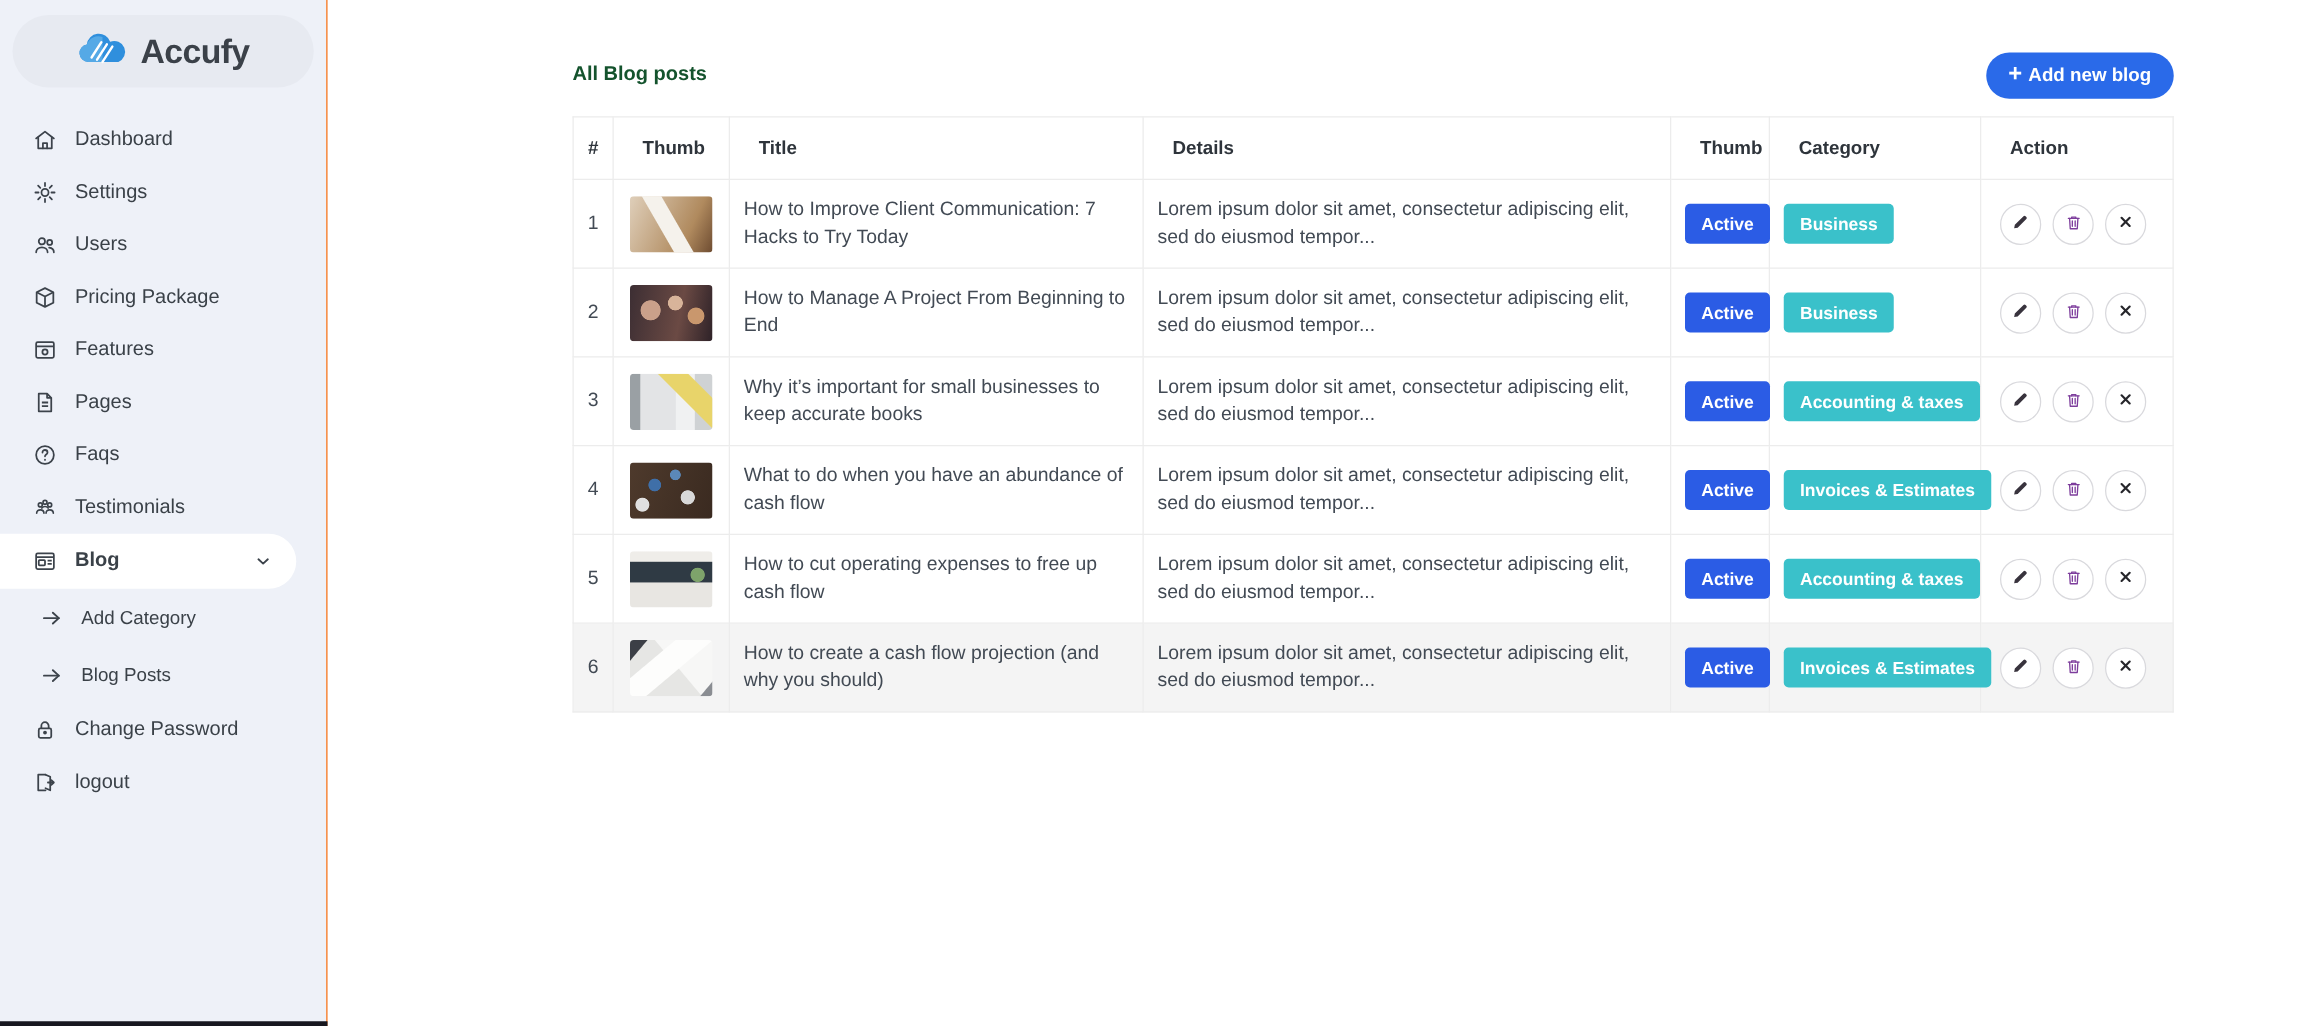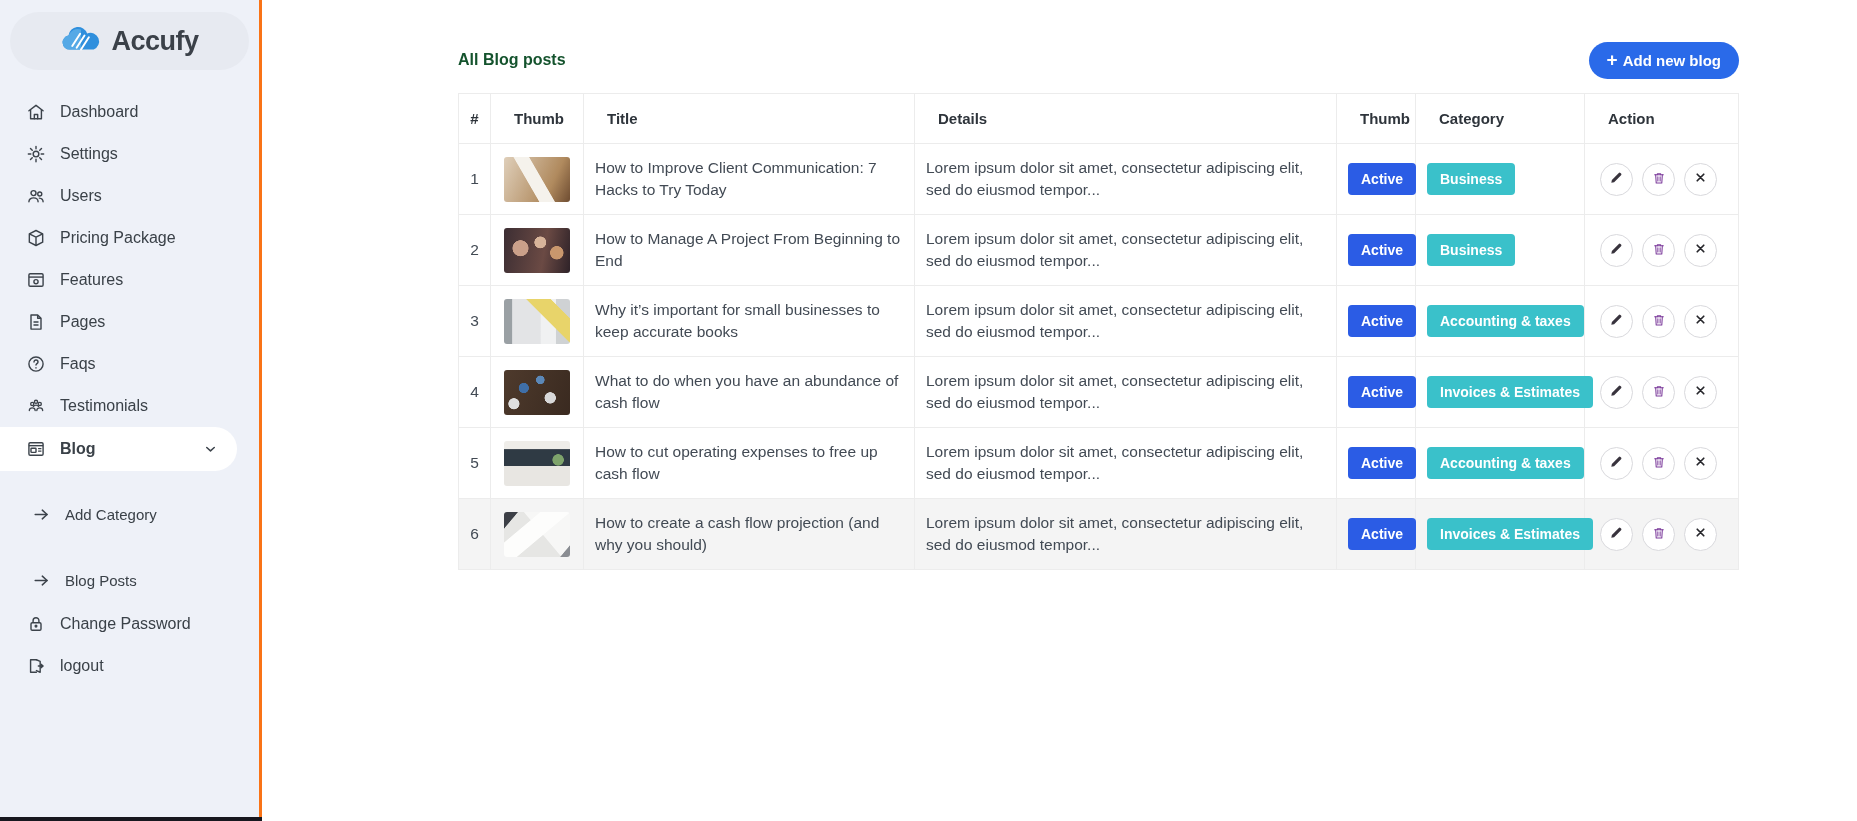--- a/index.html
+++ b/index.html
@@ -14,37 +14,37 @@
   *{box-sizing:border-box;}
   html,body{margin:0;padding:0;}
   body{
     width:1857px;height:821px;overflow:hidden;background:#fff;
     font-family:"Liberation Sans","DejaVu Sans",sans-serif;color:var(--text-dark);
     position:relative;
   }
   
   .sidebar{
     position:absolute;left:0;top:0;bottom:0;width:262px;
-    background:var(--sidebar-bg);border-right:3px solid #f97316;
+    background:var(--sidebar-bg);border-right:1px solid #f97316;
   }
   .logo-pill{
     margin:12px 10px 0 10px;height:58px;border-radius:30px;
     background:var(--logo-pill-bg);
     display:flex;align-items:center;justify-content:center;gap:9px;
     cursor:pointer;
   }
   .logo-text{font-size:27px;font-weight:700;color:#3b4149;letter-spacing:-.5px;}
   .nav{margin-top:21px;}
   .nav-item{
     height:42px;display:flex;align-items:center;gap:14px;
     padding-left:25px;font-size:16px;color:var(--text-dark);cursor:pointer;
     position:relative;
   }
   .nav-item .ico{width:21px;height:21px;display:flex;align-items:center;justify-content:center;flex:0 0 21px;}
-  .nav-item.sub{height:46px;padding-left:32px;font-size:15px;margin-top:20px;}
+  .nav-item.sub{height:46px;padding-left:32px;font-size:15px;}
   .nav-item.sub .ico{width:19px;flex:0 0 19px;}
   .nav-item.active{
     background:#fff;width:237px;height:44px;border-radius:0 24px 24px 0;
     font-weight:700;
   }
   .nav-item.active .chev{position:absolute;right:16px;top:50%;transform:translateY(-50%);}
   .side-bottom-bar{position:absolute;left:0;bottom:0;width:262px;height:4px;background:#17171f;}
   
   .main{margin-left:262px;}
   .content{width:1281px;margin-left:196px;padding-top:40px;}

